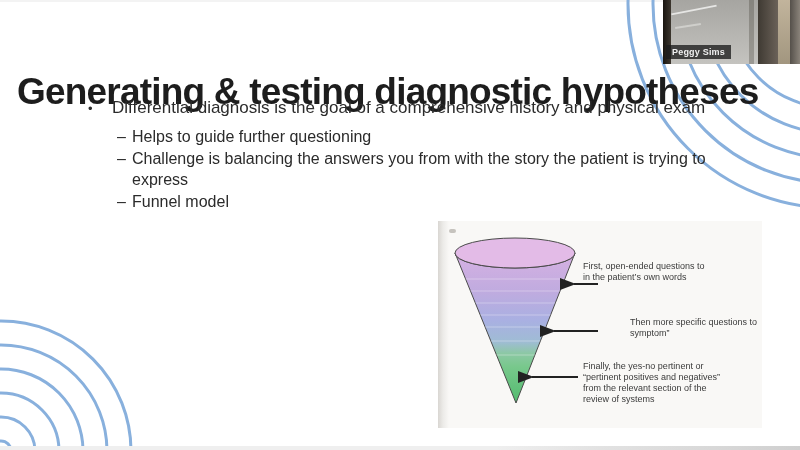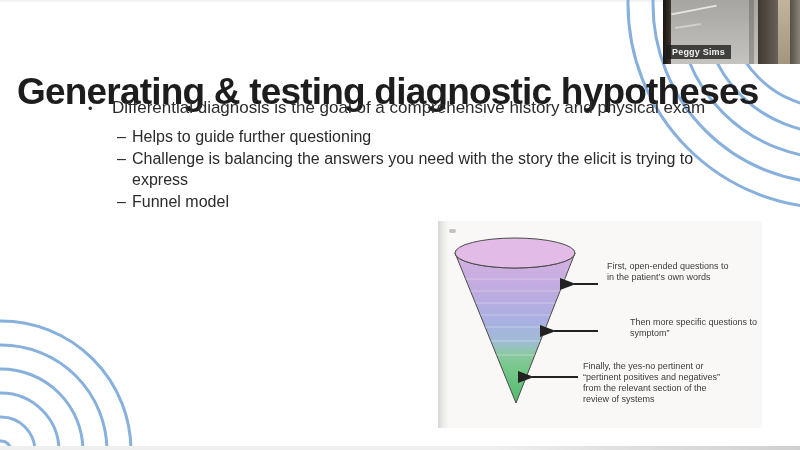--- a/index.html
+++ b/index.html
@@ -29,21 +29,21 @@
   .dash-char{width:15px;flex:0 0 15px;color:#2b2b2b;}
   .sub-text{width:600px;}
   
   .funnel{
     position:absolute;left:438px;top:221px;width:324px;height:207px;z-index:2;
     background:linear-gradient(90deg,#d9d6d2 0px,#ecebe8 5px,#f9f8f6 11px);
   }
   .funnel-smudge{position:absolute;left:11px;top:8px;width:7px;height:4px;background:#b9b5b0;border-radius:2px;opacity:.8;}
   .funnel svg{position:absolute;left:0;top:0;}
   .ann{position:absolute;left:145px;width:172px;font-size:9px;line-height:11px;color:#3b3b3b;}
-  .ann-1{top:40px;margin-left:24px;} .ann-2{top:96px;margin-left:47px;} .ann-3{top:140px;}
+  .ann-1{top:40px;} .ann-2{top:96px;margin-left:47px;} .ann-3{top:140px;}
   
   .webcam{
     position:absolute;right:0;top:0;width:137px;height:64px;z-index:5;overflow:hidden;
     background:linear-gradient(180deg,#a6a5a1 0%,#c4c3bf 100%);
   }
   .webcam div{position:absolute;}
   .wc-left{left:0;top:0;width:8px;height:100%;background:linear-gradient(90deg,#191510,#3c362e);}
   .wc-corner{left:86px;top:0;width:5px;height:100%;background:rgba(60,55,48,.30);}
   .wc-dark{left:95px;top:0;width:20px;height:100%;background:linear-gradient(90deg,#3f3a33,#6a6158);}
   .wc-tan{left:115px;top:0;width:12px;height:100%;background:linear-gradient(180deg,#c2b49c,#a2967f);}
@@ -87,21 +87,21 @@
       <span class="bullet-char">•</span>
       <span class="bullet-text">Differential diagnosis is the goal of a comprehensive history and physical exam</span>
     </div>
     <div class="sub-list">
       <div class="sub-row">
         <span class="dash-char">–</span>
         <span class="sub-text">Helps to guide further questioning</span>
       </div>
       <div class="sub-row">
         <span class="dash-char">–</span>
-        <span class="sub-text">Challenge is balancing the answers you need with the story the elicit is trying to express</span>
+        <span class="sub-text">Challenge is balancing the answers you from with the story the patient is trying to express</span>
       </div>
       <div class="sub-row">
         <span class="dash-char">–</span>
         <span class="sub-text">Funnel model</span>
       </div>
     </div>
   </div>
 
   <div class="funnel">
     <div class="funnel-smudge"></div>

